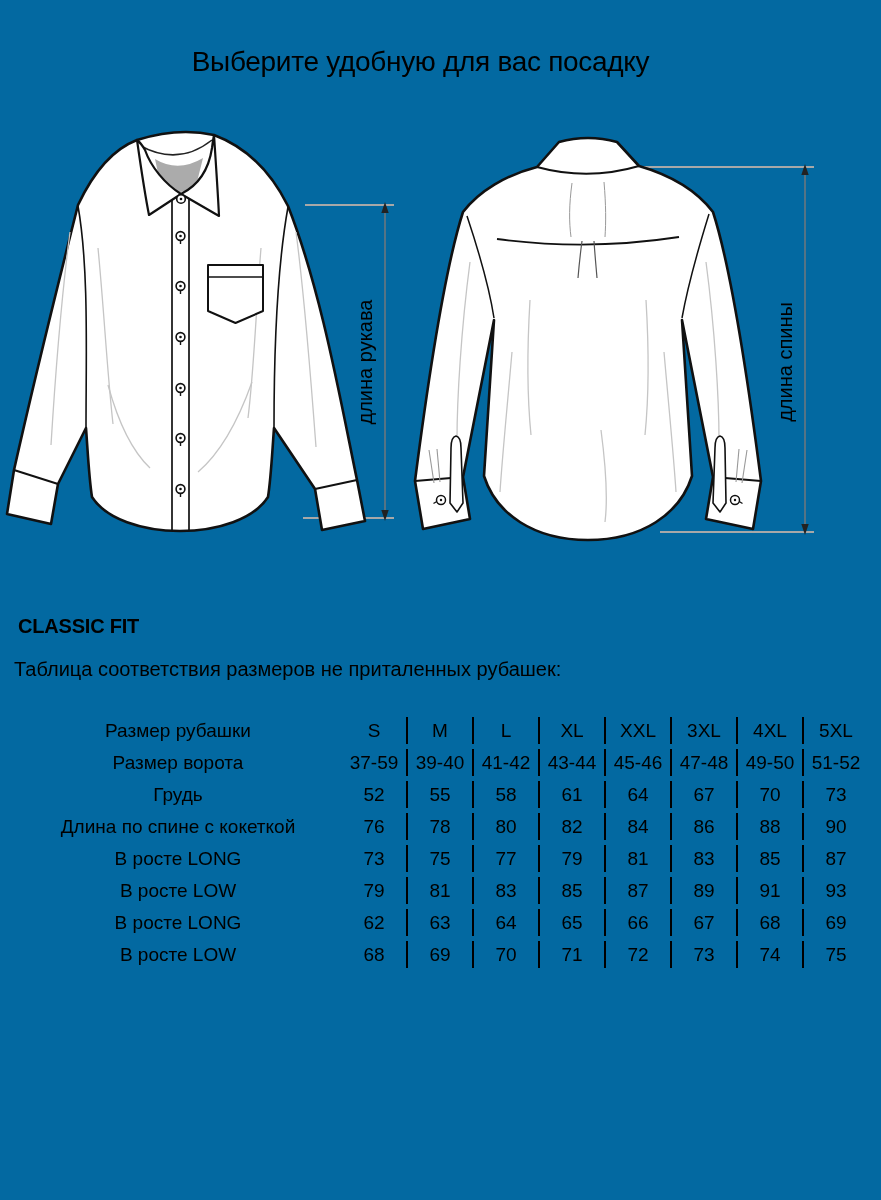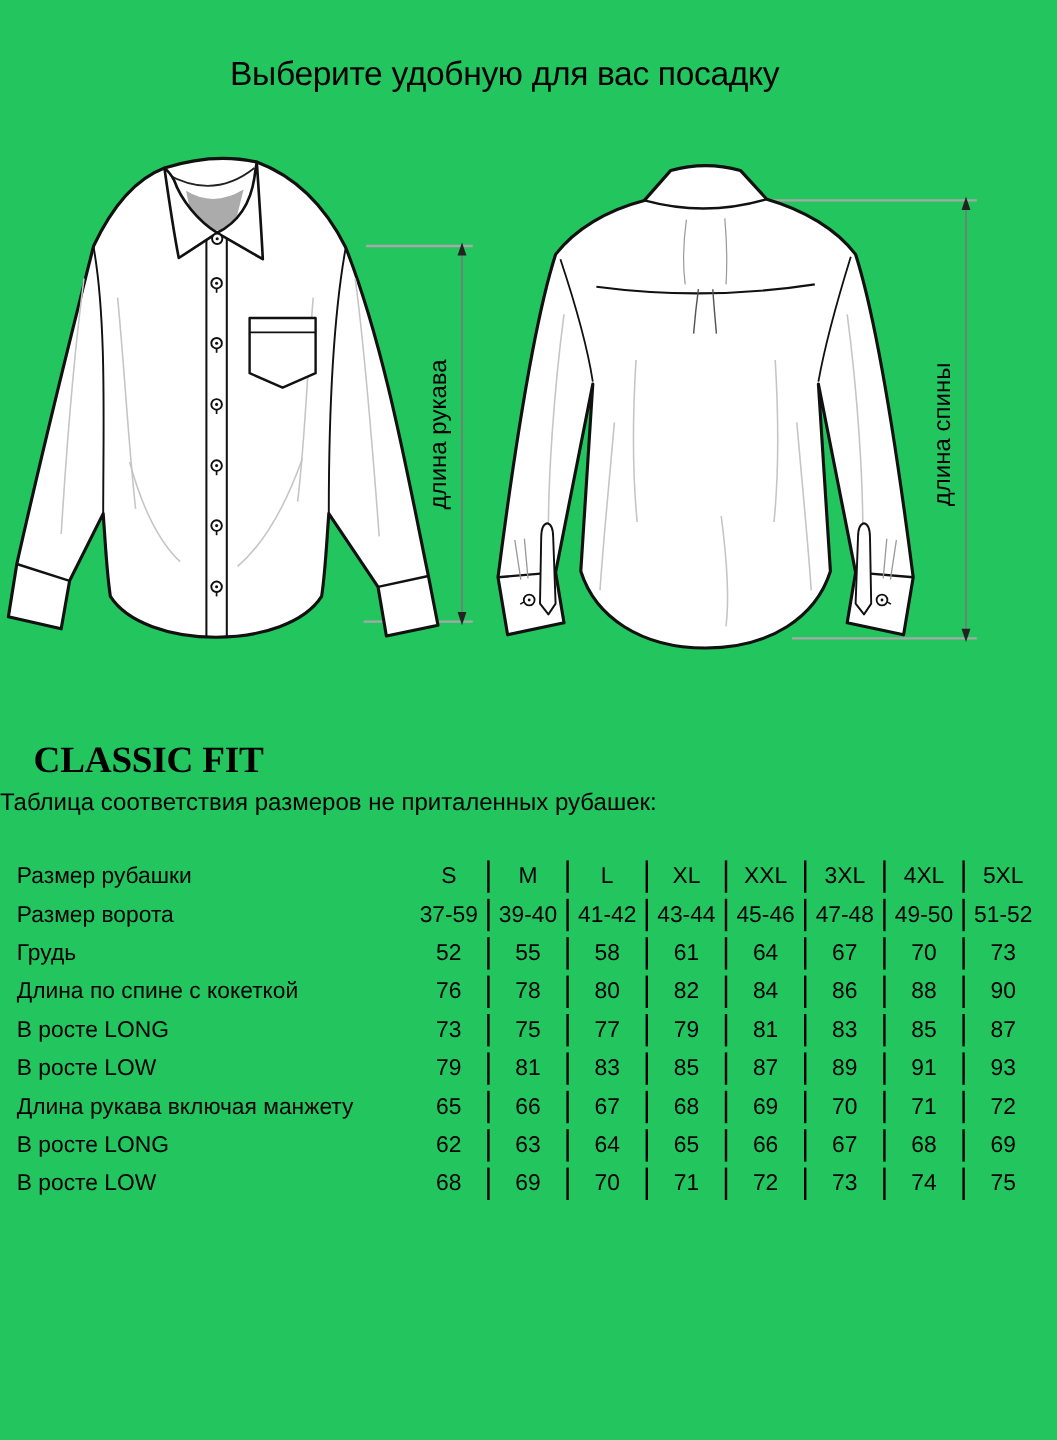--- a/index.html
+++ b/index.html
@@ -1,27 +1,27 @@
 <!DOCTYPE html>
 <html><head>
 <meta charset="utf-8">
 <style>
   html,body{margin:0;padding:0;background:#fff;}
-  .page{position:relative;width:881px;height:1200px;background:#22c55e;overflow:hidden;
+  .page{position:relative;width:881px;height:1200px;background:#0369a1;overflow:hidden;
         font-family:"Liberation Sans",sans-serif;color:#000;}
   .title{position:absolute;top:46px;left:-20px;width:881px;text-align:center;
          font-size:28px;font-weight:400;letter-spacing:-0.3px;}
   .figure{position:absolute;left:0;top:0;}
-  .fit-heading{position:absolute;left:28px;top:615px;font-size:31px;font-weight:900;
-               letter-spacing:-0.2px;font-family:Liberation Serif, serif;}
-  .subtitle{position:absolute;left:0;top:658px;font-size:20px;}
+  .fit-heading{position:absolute;left:18px;top:615px;font-size:20px;font-weight:900;
+               letter-spacing:-0.2px;}
+  .subtitle{position:absolute;left:14px;top:658px;font-size:20px;}
   .size-table{position:absolute;left:14px;top:712px;border-collapse:separate;
               border-spacing:0 5px;font-size:19px;table-layout:fixed;}
   .size-table td{height:27px;line-height:27px;padding:0;white-space:nowrap;}
-  .size-table td.lbl{width:328px;text-align:left;}
+  .size-table td.lbl{width:328px;text-align:center;}
   .size-table td.val{width:64px;text-align:center;}
   .size-table td.val + td.val{border-left:2px solid #000;}
 </style>
 </head>
 <body>
 
 <div class="page">
 
   <div class="title">Выберите удобную для вас посадку</div>
 
@@ -246,31 +246,20 @@
           <td class="val">79</td>
           <td class="val">81</td>
           <td class="val">83</td>
           <td class="val">85</td>
           <td class="val">87</td>
           <td class="val">89</td>
           <td class="val">91</td>
           <td class="val">93</td>
         </tr>
         <tr>
-          <td class="lbl">Длина рукава включая манжету</td>
-          <td class="val">65</td>
-          <td class="val">66</td>
-          <td class="val">67</td>
-          <td class="val">68</td>
-          <td class="val">69</td>
-          <td class="val">70</td>
-          <td class="val">71</td>
-          <td class="val">72</td>
-        </tr>
-        <tr>
           <td class="lbl">В росте LONG</td>
           <td class="val">62</td>
           <td class="val">63</td>
           <td class="val">64</td>
           <td class="val">65</td>
           <td class="val">66</td>
           <td class="val">67</td>
           <td class="val">68</td>
           <td class="val">69</td>
         </tr>

